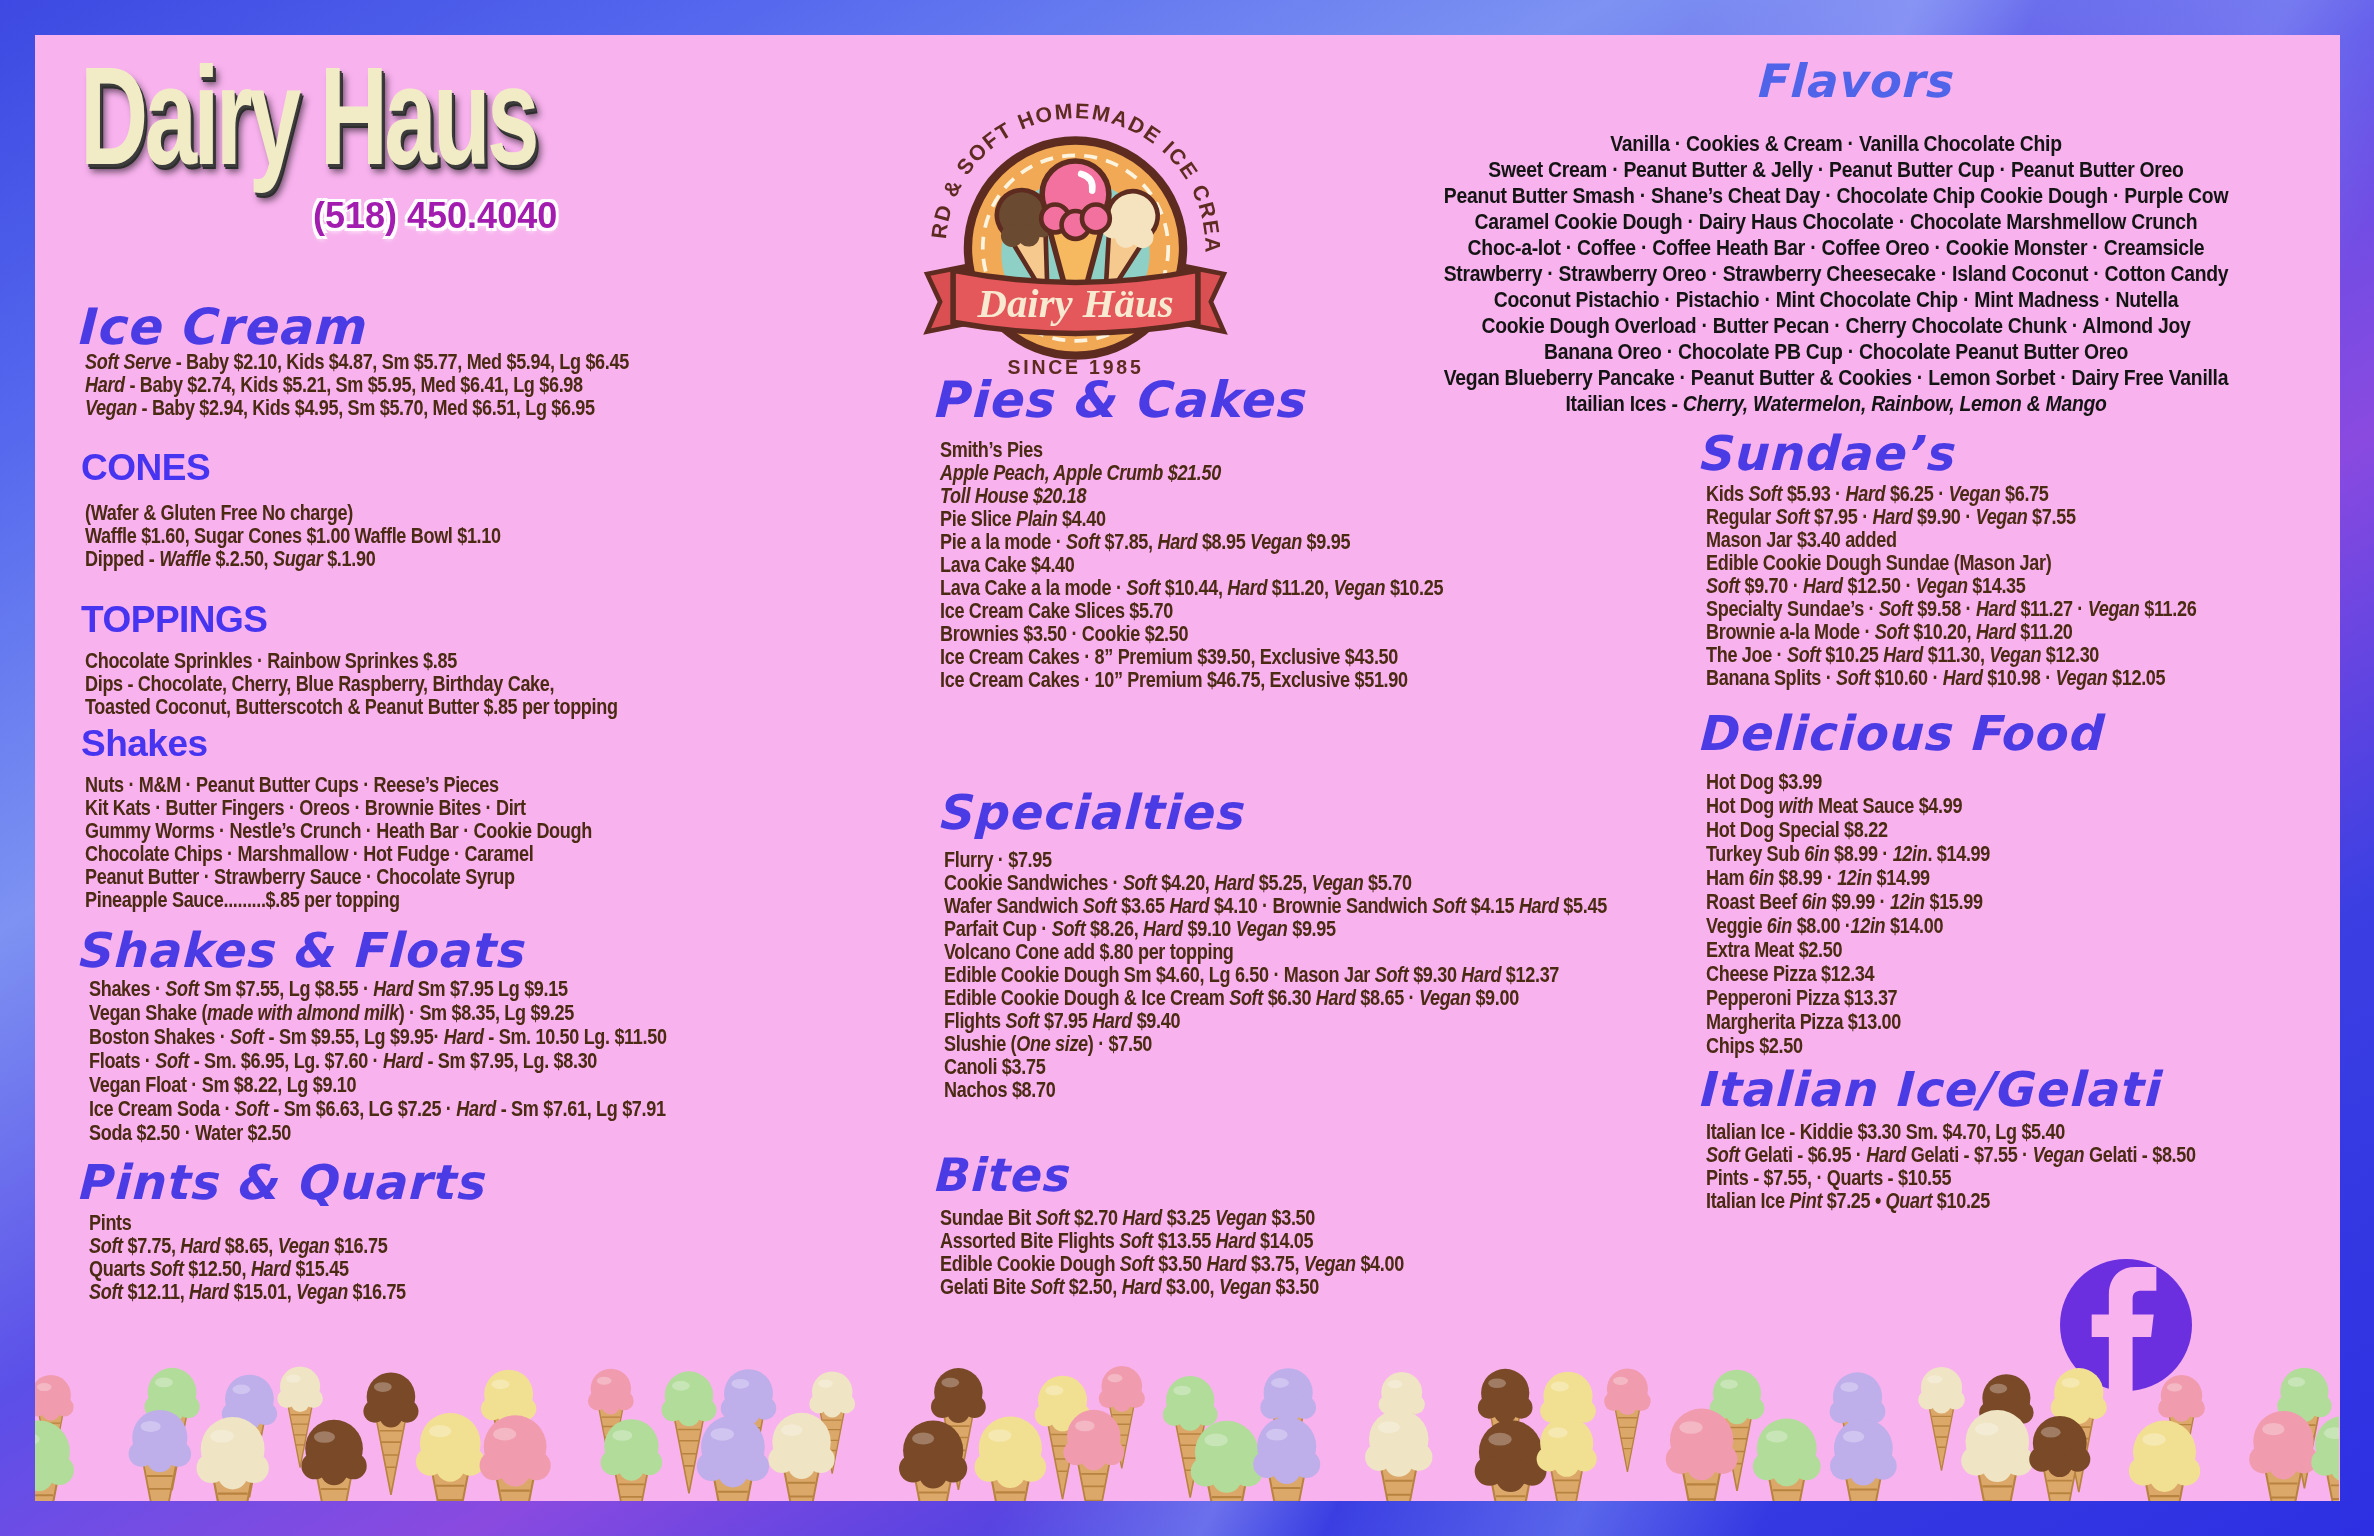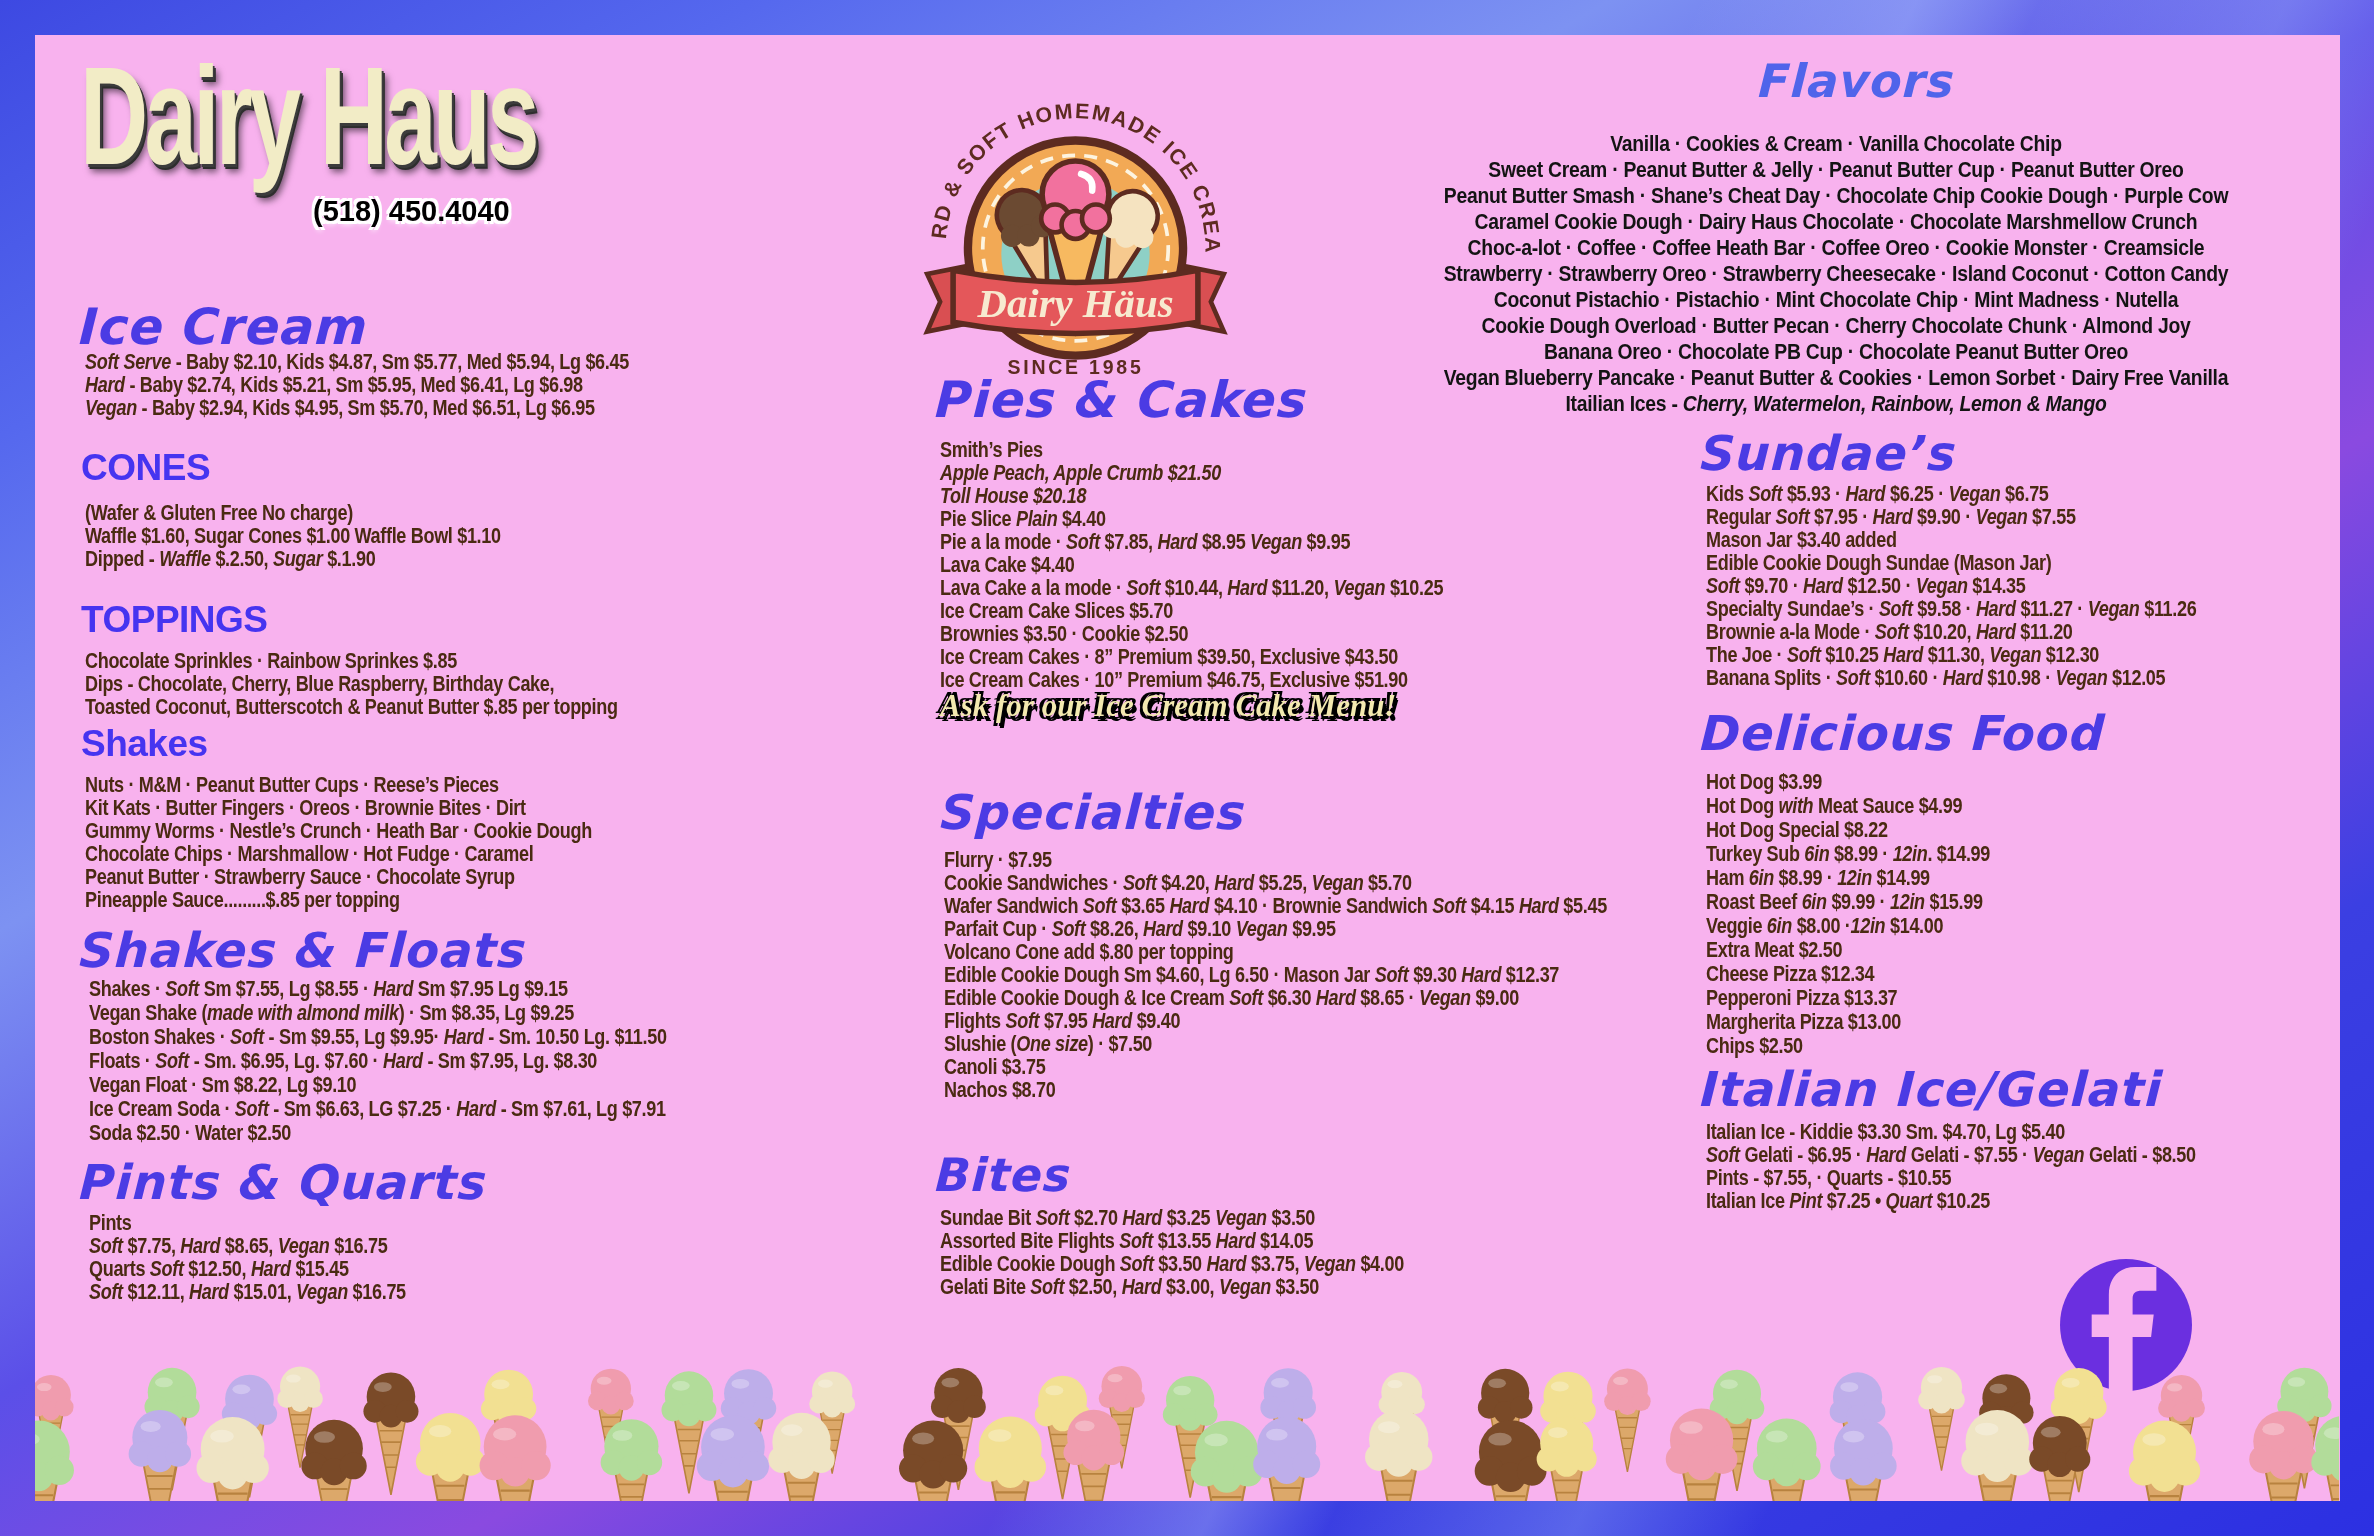--- a/index.html
+++ b/index.html
@@ -19,21 +19,21 @@
 
   
   .menu-items{color:#4a2a12;font-weight:700;letter-spacing:-0.4px;transform:scaleX(.82);transform-origin:0 0;}
   .menu-items div{white-space:nowrap;}
   .abs{position:absolute;}
 
   
   .wordmark{font-weight:800;font-size:139px;line-height:1;color:#f2ecc6;letter-spacing:-5.6px;white-space:nowrap;
     transform:scaleX(.68);transform-origin:0 0;
     text-shadow:2.8px 2.8px 0 #3c3c3c,4.6px 4.6px 0 #2e2e2e,7.4px 8.3px 9.3px rgba(0,0,0,.55);}
-  .phone{font-weight:800;font-size:29px;color:#000000;letter-spacing:0;white-space:nowrap;
+  .phone{font-weight:800;font-size:36px;color:#a21caf;letter-spacing:0;white-space:nowrap;
     text-shadow:-2.8px -2.8px 0 #ffffff,2.8px -2.8px 0 #ffffff,-2.8px 2.8px 0 #ffffff,2.8px 2.8px 0 #ffffff,0 3.7px 5.6px rgba(255,255,255,.8);}
 
   .cake-note{font-family:"Liberation Serif",serif;font-style:italic;font-weight:700;font-size:31px;color:#f3e9b0;white-space:nowrap;
     text-shadow:-2.8px -2.8px 0 #000,2.8px -2.8px 0 #000,-2.8px 2.8px 0 #000,2.8px 2.8px 0 #000,3.7px 4.6px 0 #000;}
 
   .flavor-lines{color:#141414;font-weight:700;font-size:22px;line-height:26px;text-align:center;letter-spacing:-0.3px;
     transform:scaleX(.88);transform-origin:50% 0;}
   .flavor-lines div{white-space:nowrap;}
 
   .fb{width:132px;height:132px;border-radius:50%;}
@@ -153,21 +153,20 @@
       <div><i>Toll House $20.18</i></div>
       <div>Pie Slice <i>Plain</i> $4.40</div>
       <div>Pie a la mode · <i>Soft</i> $7.85, <i>Hard</i> $8.95 <i>Vegan</i> $9.95</div>
       <div>Lava Cake  $4.40</div>
       <div>Lava Cake a la mode · <i>Soft</i> $10.44, <i>Hard</i> $11.20, <i>Vegan</i> $10.25</div>
       <div>Ice Cream Cake Slices $5.70</div>
       <div>Brownies $3.50 · Cookie $2.50</div>
       <div>Ice Cream Cakes  · 8” Premium $39.50, Exclusive $43.50</div>
       <div>Ice Cream Cakes · 10” Premium $46.75, Exclusive $51.90</div>
     </div>
-  <div class="abs cake-note" style="left:905px;top:653px;">Ask for our Ice Cream Cake Menu!</div>
 
   <div class="abs hand" style="left:907px;top:749px;font-size:48px;">Specialties</div>
   <div class="abs menu-items" style="left:909px;top:813px;font-size:22px;line-height:23px;">
       <div>Flurry · $7.95</div>
       <div>Cookie Sandwiches · <i>Soft</i> $4.20, <i>Hard</i> $5.25, <i>Vegan</i> $5.70</div>
       <div>Wafer Sandwich <i>Soft</i> $3.65 <i>Hard</i> $4.10 · Brownie Sandwich <i>Soft</i> $4.15 <i>Hard</i> $5.45</div>
       <div>Parfait Cup · <i>Soft</i> $8.26, <i>Hard</i> $9.10 <i>Vegan</i> $9.95</div>
       <div>Volcano Cone  add $.80 per topping</div>
       <div>Edible Cookie Dough Sm $4.60, Lg 6.50 · Mason Jar <i>Soft</i> $9.30 <i>Hard</i> $12.37</div>
       <div>Edible Cookie Dough &amp; Ice Cream <i>Soft</i> $6.30 <i>Hard</i> $8.65 · <i>Vegan</i> $9.00</div>

